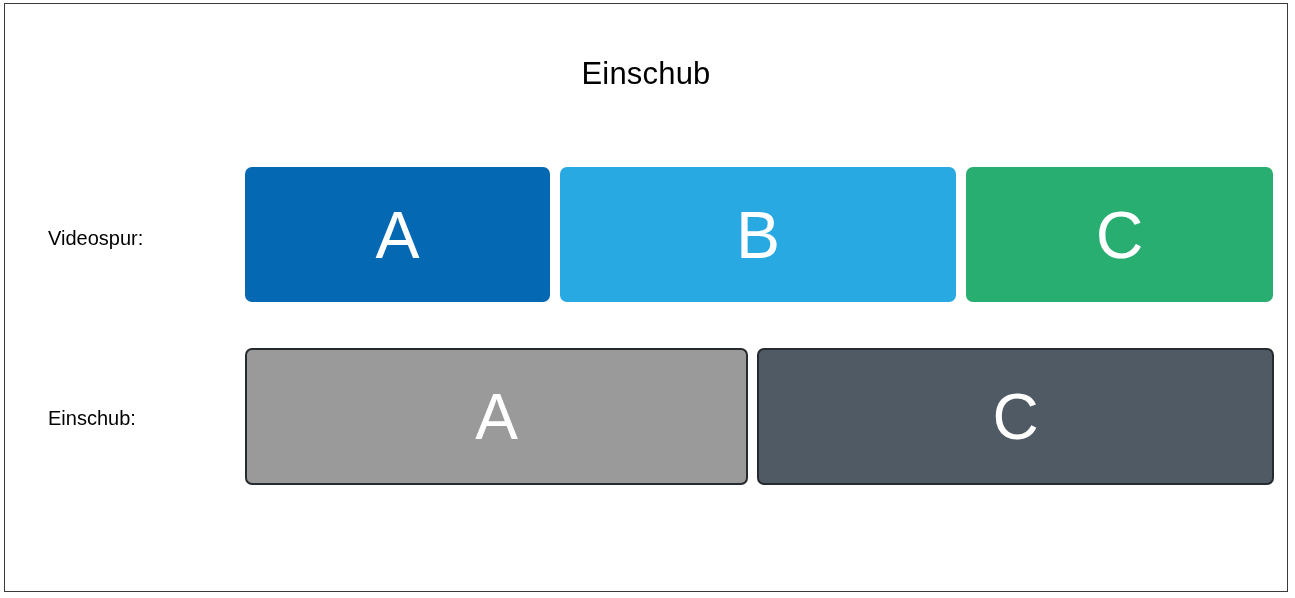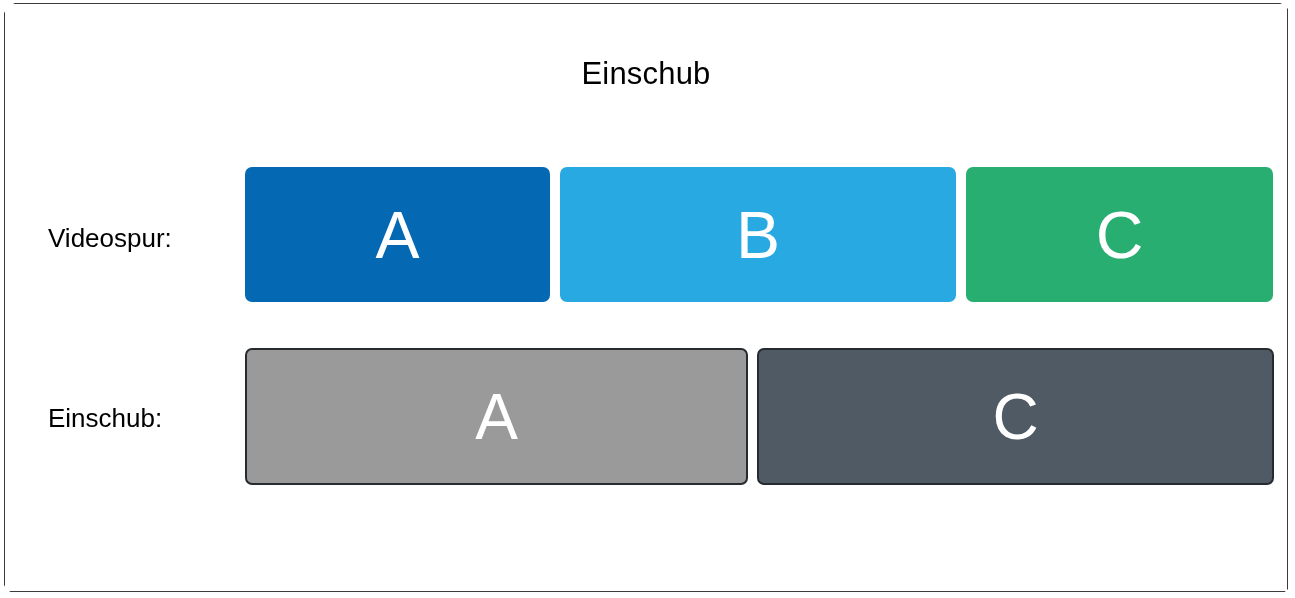--- a/index.html
+++ b/index.html
@@ -9,21 +9,20 @@
   }
   body {
     font-family: "Liberation Sans", sans-serif;
   }
   .canvas {
     position: relative;
     width: 1295px;
     height: 598px;
     background: #ffffff;
     overflow: hidden;
-    border-radius: 27px;
   }
   .page-frame {
     position: absolute;
     left: 4px;
     top: 3px;
     width: 1284px;
     height: 589px;
     border: 1px solid #3b3b3b;
     box-sizing: border-box;
     background: #ffffff;
@@ -34,21 +33,21 @@
     top: 54px;
     width: 1292px;
     text-align: center;
     font-size: 31px;
     line-height: 40px;
     color: #000000;
     letter-spacing: 0.2px;
   }
   .track-label {
     position: absolute;
-    font-size: 26px;
+    font-size: 20px;
     line-height: 26px;
     color: #000000;
     white-space: nowrap;
   }
   .label-video { left: 48px; top: 225px; }
   .label-audio { left: 48px; top: 405px; }
 
   .clip {
     position: absolute;
     box-sizing: border-box;

